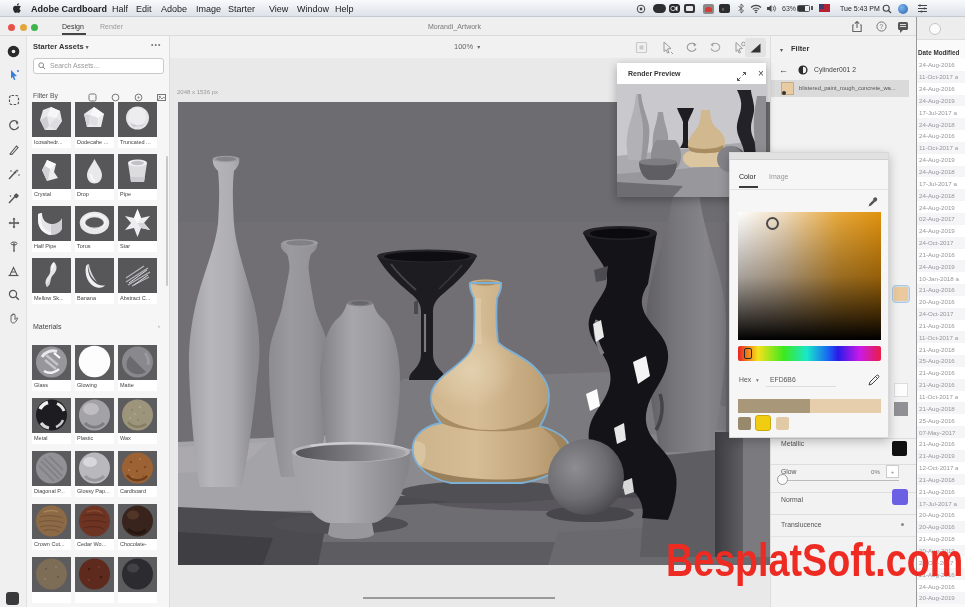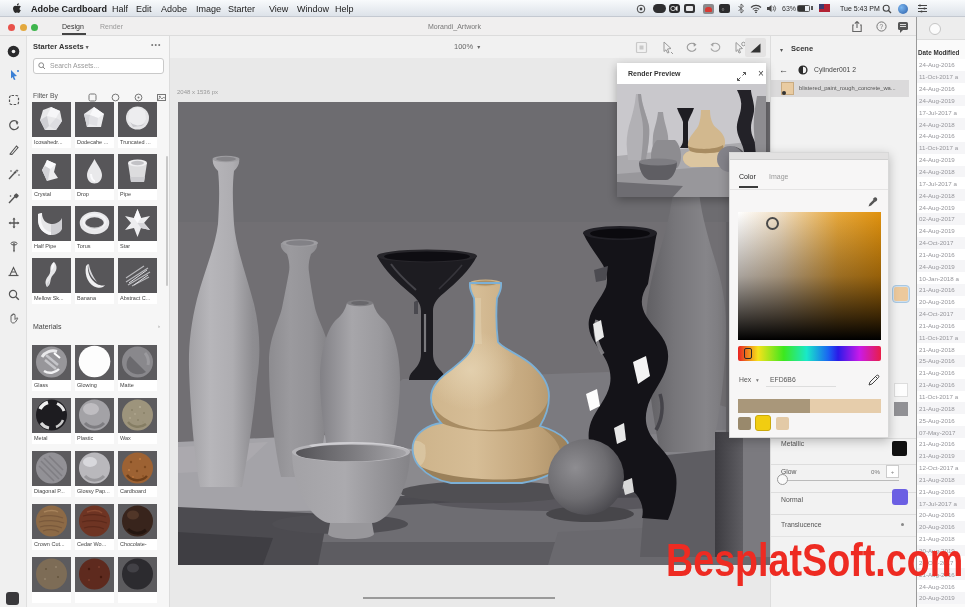--- a/index.html
+++ b/index.html
@@ -628,21 +628,21 @@
     <ellipse cx="173" cy="350" rx="59" ry="10" fill="#b5b4b8"></ellipse>
       <path d="M131,343 A59,10 0 0 1 232,350 A55,8.3 0 0 0 134,345 Z" fill="#cfced2"></path>
     <ellipse cx="173" cy="351" rx="55" ry="8.3" fill="url(#gbowlin)"></ellipse>
   </svg>
 
   <div class="abs" style="left:193px;top:539px;width:192px;height:2px;background:#9a9a9a"></div>
 </div>
 
 <div id="sidebar" class="abs">
   <div class="abs" style="left:9px;top:10px;font-size:6px;color:#555">▾</div>
-  <div class="abs" style="left:20px;top:8px;font-size:7.5px;font-weight:bold;color:#333">Scene</div>
+  <div class="abs" style="left:20px;top:8px;font-size:7.5px;font-weight:bold;color:#333">Filter</div>
   <div class="abs" style="left:8px;top:29px;font-size:9px;color:#444">←</div>
   <svg class="abs" style="left:27px;top:29px" width="10" height="10" viewBox="0 0 11 11">
     <circle cx="5.5" cy="5.5" r="4.3" fill="none" stroke="#2a2a2a" stroke-width="1.5"></circle>
     <path d="M5.5,1.2 A4.3,4.3 0 0 0 5.5,9.8 Z" fill="#2a2a2a"></path>
   </svg>
   <div class="abs" style="left:43px;top:30px;font-size:6.8px;color:#444">Cylinder001 2</div>
   <div class="abs" style="left:0;top:44px;width:138px;height:17px;background:#dbdadb"></div>
   <div class="abs" style="left:10px;top:46px;width:13px;height:13px;background:#e9cba1;border:1px solid #c9ab81"></div>
   <div class="abs" style="left:11px;top:55px;width:4px;height:4px;border-radius:50%;background:#333"></div>
   <div class="abs" style="left:28px;top:49px;font-size:5.8px;color:#555;width:108px;overflow:hidden;white-space:nowrap">blistered_paint_rough_concrete_wa...</div>

